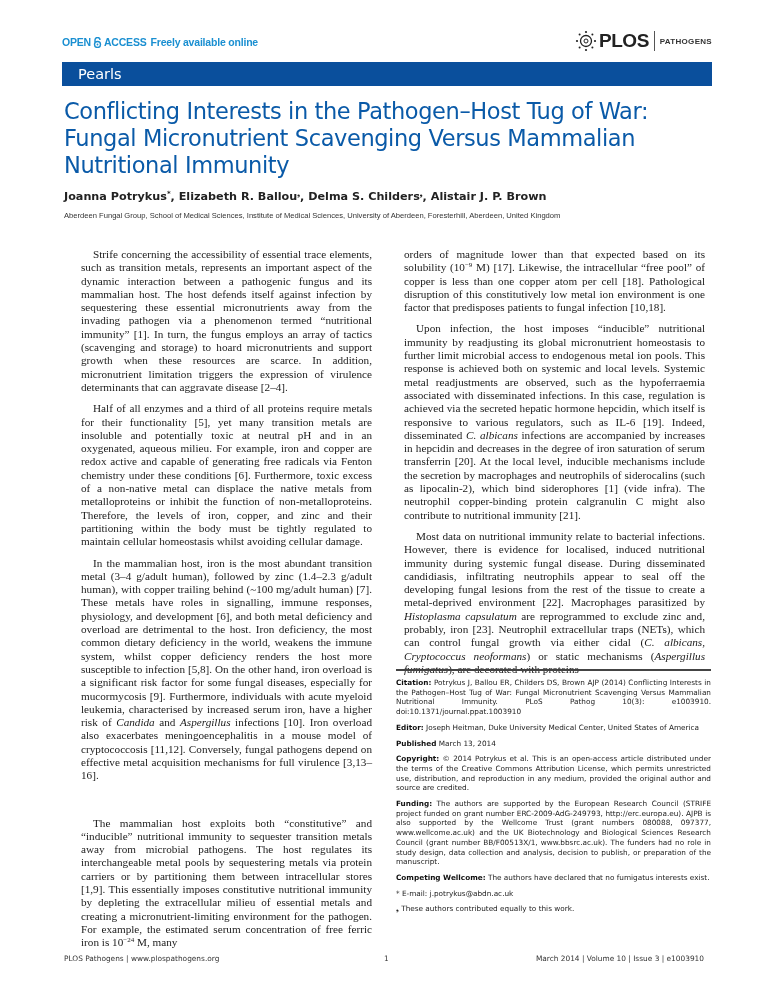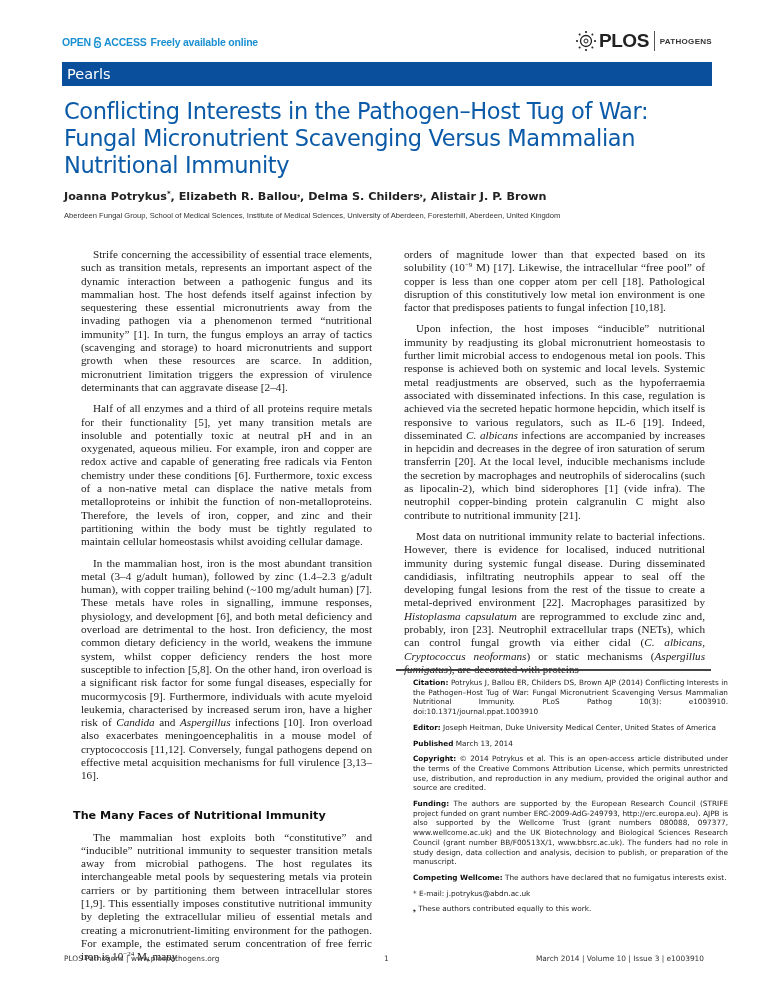--- a/index.html
+++ b/index.html
@@ -6,33 +6,33 @@
   body { width: 774px; height: 1000px; position: relative; overflow: hidden; color: #1a1a1a; }
   .top-bar { position: absolute; left: 62px; top: 30px; width: 650px; height: 24px; }
   .oa { position: absolute; left: 0; top: 6px; font-family: "Liberation Sans", sans-serif; font-weight: bold; font-size: 10.5px; color: #1a8fd1; letter-spacing: -0.2px; white-space: nowrap; }
   .oa .lock { display: inline-block; width: 9px; height: 11px; vertical-align: -2px; margin: 0 2px; }
   .oa .fa { margin-left: 4px; }
   .plos-logo { position: absolute; right: 0; top: 0; display: flex; align-items: center; font-family: "Liberation Sans", sans-serif; white-space: nowrap; }
   .plos-logo .sun { width: 22px; height: 22px; margin-right: 2px; }
   .plos-logo .word { font-weight: bold; font-size: 19px; color: #222; letter-spacing: -0.5px; }
   .plos-logo .sep { width: 1px; height: 20px; background: #555; margin: 0 5px; }
   .plos-logo .journal { font-size: 8px; font-weight: bold; color: #333; letter-spacing: 0.3px; }
-  .section-bar { position: absolute; left: 62px; top: 62px; width: 650px; height: 24px; background: #0a4f9c; color: #fff; font-family: "DejaVu Sans", sans-serif; font-size: 14.5px; line-height: 24px; padding-left: 5px; box-sizing: border-box; }
+  .section-bar { position: absolute; left: 62px; top: 62px; width: 650px; height: 24px; background: #0a4f9c; color: #fff; font-family: "DejaVu Sans", sans-serif; font-size: 14.5px; line-height: 24px; padding-left: 16px; box-sizing: border-box; }
   .title { position: absolute; left: 64px; top: 98px; width: 660px; margin: 0; font-family: "DejaVu Sans", sans-serif; font-weight: normal; font-size: 22.5px; line-height: 27px; color: #0a5aa8; letter-spacing: -0.4px; }
   .authors { position: absolute; left: 64px; top: 190px; font-family: "DejaVu Sans", sans-serif; font-weight: bold; font-size: 11.2px; color: #222; white-space: nowrap; }
   .affil { position: absolute; left: 64px; top: 211px; font-family: "Liberation Sans", sans-serif; font-size: 7.6px; color: #333; white-space: nowrap; }
   .col { position: absolute; top: 240px; width: 320px; }
   .col-left { left: 73px; width: 307px; }
   .col-right { left: 396px; width: 317px; top: 240px; }
   h2.sec { font-family: "DejaVu Sans", sans-serif; font-weight: bold; font-size: 11.2px; margin: 0 0 9px 0; color: #111; }
   p.body { font-family: "Liberation Serif", serif; font-size: 11.2px; line-height: 13.3px; text-align: justify; text-indent: 12px; margin: 8px; color: #1a1a1a; hyphens: manual; }
   p.body.noindent { text-indent: 0; }
   .gap-sec { height: 18px; }
   .box-rule { position: absolute; left: 396px; top: 669px; width: 315px; height: 2px; background: #444; }
-  .box { position: absolute; left: 413px; top: 678px; width: 315px; font-family: "DejaVu Sans", sans-serif; font-size: 7.3px; line-height: 9.7px; color: #222; }
+  .box { position: absolute; left: 396px; top: 678px; width: 315px; font-family: "DejaVu Sans", sans-serif; font-size: 7.3px; line-height: 9.7px; color: #222; }
   .box p { margin: 0 0 6px 0; text-align: justify; }
   .box b { font-weight: bold; color: #111; }
   .footer { position: absolute; top: 954px; left: 62px; width: 650px; font-family: "DejaVu Sans", sans-serif; font-size: 7.4px; color: #333; }
   .footer .fl { position: absolute; left: 2px; white-space: nowrap; text-align: right; }
   .footer .fc { position: absolute; left: 322px; white-space: nowrap; }
   .footer .fr { position: absolute; right: 8px; white-space: nowrap; }
   sup.s { font-size: 7px; vertical-align: 4px; line-height: 0; }
 </style>
 </head>
 <body>
@@ -75,21 +75,20 @@
   <span>Alistair J. P. Brown</span>
 </div>
 
 <div class="affil">Aberdeen Fungal Group, School of Medical Sciences, Institute of Medical Sciences, University of Aberdeen, Foresterhill, Aberdeen, United Kingdom</div>
 
 <div class="col col-left">
   <p class="body">Strife concerning the accessibility of essential trace elements, such as transition metals, represents an important aspect of the dynamic interaction between a pathogenic fungus and its mammalian host. The host defends itself against infection by sequestering these essential micronutrients away from the invading pathogen via a phenomenon termed “nutritional immunity” [1]. In turn, the fungus employs an array of tactics (scavenging and storage) to hoard micronutrients and support growth when these resources are scarce. In addition, micronutrient limitation triggers the expression of virulence determinants that can aggravate disease [2–4].</p>
   <p class="body">Half of all enzymes and a third of all proteins require metals for their functionality [5], yet many transition metals are insoluble and potentially toxic at neutral pH and in an oxygenated, aqueous milieu. For example, iron and copper are redox active and capable of generating free radicals via Fenton chemistry under these conditions [6]. Furthermore, toxic excess of a non-native metal can displace the native metals from metalloproteins or inhibit the function of non-metalloproteins. Therefore, the levels of iron, copper, and zinc and their partitioning within the body must be tightly regulated to maintain cellular homeostasis whilst avoiding cellular damage.</p>
   <p class="body"><span>In the mammalian host, iron is the most abundant transition metal (3–4 g/adult human), followed by zinc (1.4–2.3 g/adult human), with copper trailing behind (~100 mg/adult human) [7]. These metals have roles in signalling, immune responses, physiology, and development [6], and both metal deficiency and overload are detrimental to the host. Iron deficiency, the most common dietary deficiency in the world, weakens the immune system, whilst copper deficiency renders the host more susceptible to infection [5,8]. On the other hand, iron overload is a significant risk factor for some fungal diseases, especially for mucormycosis [9]. Furthermore, individuals with acute myeloid leukemia, characterised by increased serum iron, have a higher risk of </span><i>Candida</i><span> and </span><i>Aspergillus</i><span> infections [10]. Iron overload also exacerbates meningoencephalitis in a mouse model of cryptococcosis [11,12]. Conversely, fungal pathogens depend on effective metal acquisition mechanisms for full virulence [3,13–16].</span></p>
   <div class="gap-sec"></div>
-  <h2 class="sec">The Many Faces of Nutritional Immunity</h2>
   <p class="body"><span>The mammalian host exploits both “constitutive” and “inducible” nutritional immunity to sequester transition metals away from microbial pathogens. The host regulates its interchangeable metal pools by sequestering metals via protein carriers or by partitioning them between intracellular stores [1,9]. This essentially imposes constitutive nutritional immunity by depleting the extracellular milieu of essential metals and creating a micronutrient-limiting environment for the pathogen. For example, the estimated serum concentration of free ferric iron is 10</span><sup class="s">−24</sup><span> M, many</span></p>
 </div>
 
 <div class="col col-right">
   <p class="body noindent"><span>orders of magnitude lower than that expected based on its solubility (10</span><sup class="s">−9</sup><span> M) [17]. Likewise, the intracellular “free pool” of copper is less than one copper atom per cell [18]. Pathological disruption of this constitutively low metal ion environment is one factor that predisposes patients to fungal infection [10,18].</span></p>
   <p class="body"><span>Upon infection, the host imposes “inducible” nutritional immunity by readjusting its global micronutrient homeostasis to further limit microbial access to endogenous metal ion pools. This response is achieved both on systemic and local levels. Systemic metal readjustments are observed, such as the hypoferraemia associated with disseminated infections. In this case, regulation is achieved via the secreted hepatic hormone hepcidin, which itself is responsive to various regulators, such as IL-6 [19]. Indeed, disseminated </span><i>C. albicans</i><span> infections are accompanied by increases in hepcidin and decreases in the degree of iron saturation of serum transferrin [20]. At the local level, inducible mechanisms include the secretion by macrophages and neutrophils of siderocalins (such as lipocalin-2), which bind siderophores [1] (vide infra). The neutrophil copper-binding protein calgranulin C might also contribute to nutritional immunity [21].</span></p>
   <p class="body"><span>Most data on nutritional immunity relate to bacterial infections. However, there is evidence for localised, induced nutritional immunity during systemic fungal disease. During disseminated candidiasis, infiltrating neutrophils appear to seal off the developing fungal lesions from the rest of the tissue to create a metal-deprived environment [22]. Macrophages parasitized by </span><i>Histoplasma capsulatum</i><span> are reprogrammed to exclude zinc and, probably, iron [23]. Neutrophil extracellular traps (NETs), which can control fungal growth via either cidal (</span><i>C. albicans</i><span>, </span><i>Cryptococcus neoformans</i><span>) or static mechanisms (</span><i>Aspergillus fumigatus</i><span>), are decorated with proteins</span></p>
 </div>
 
 <div class="box-rule"></div>

